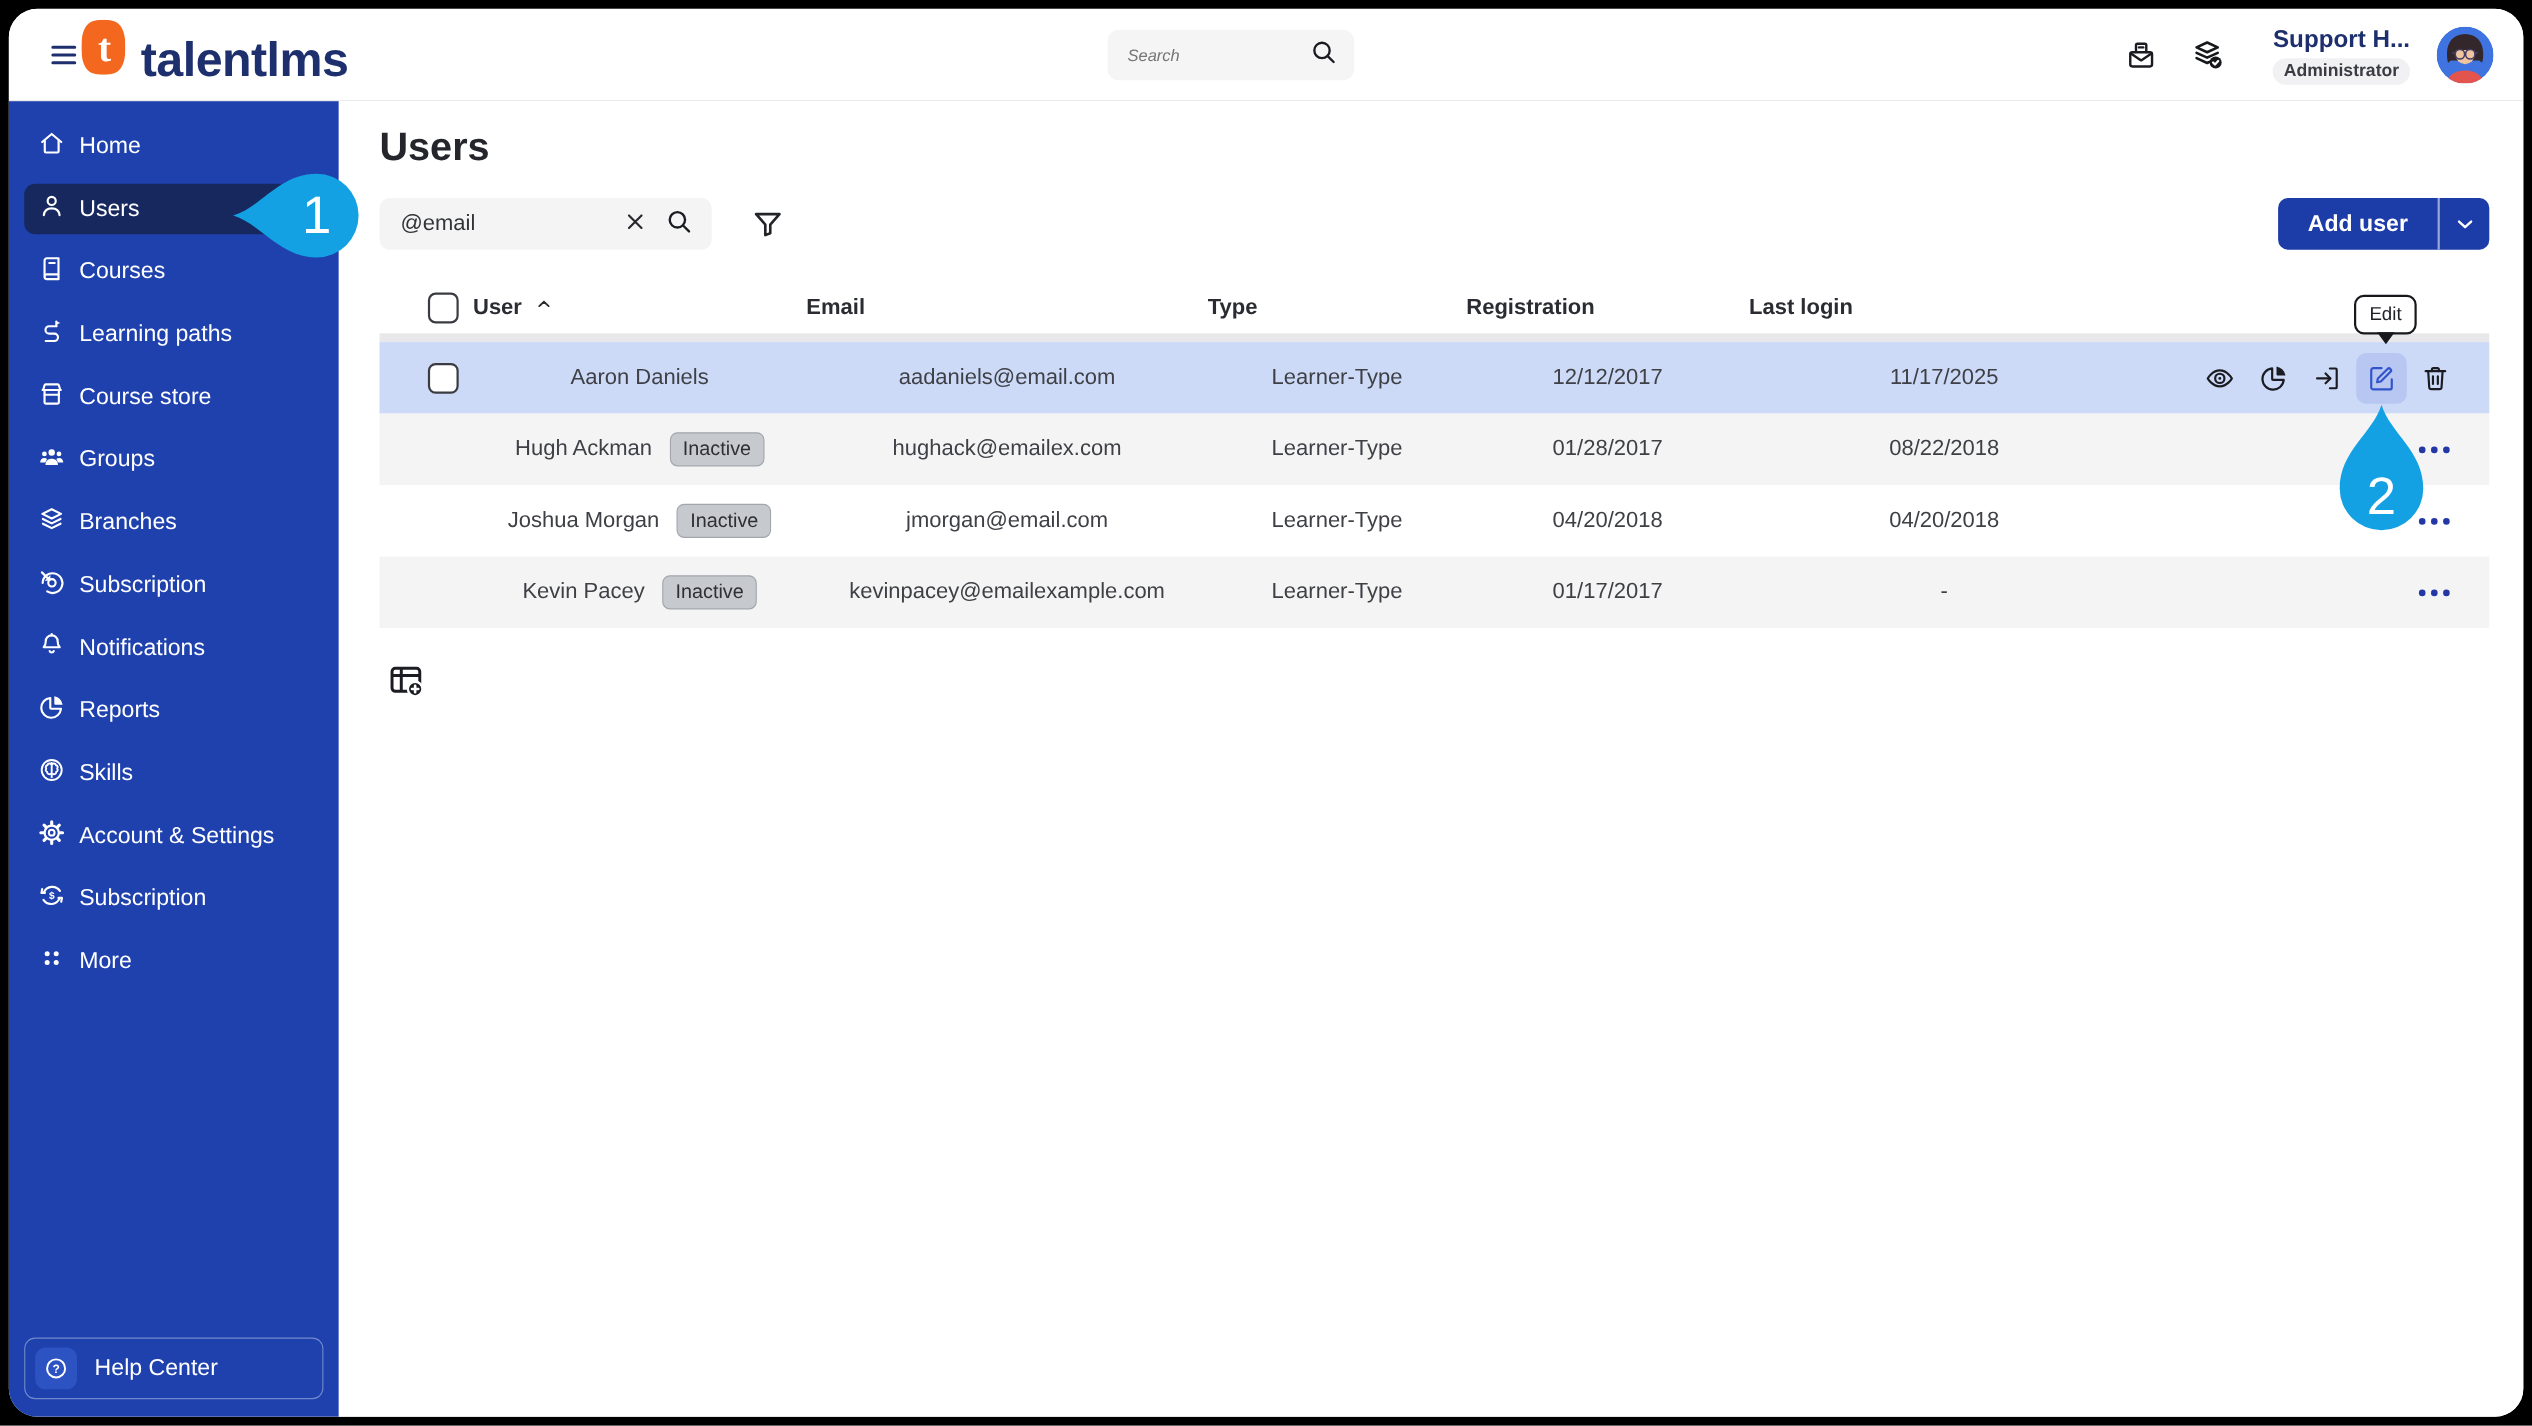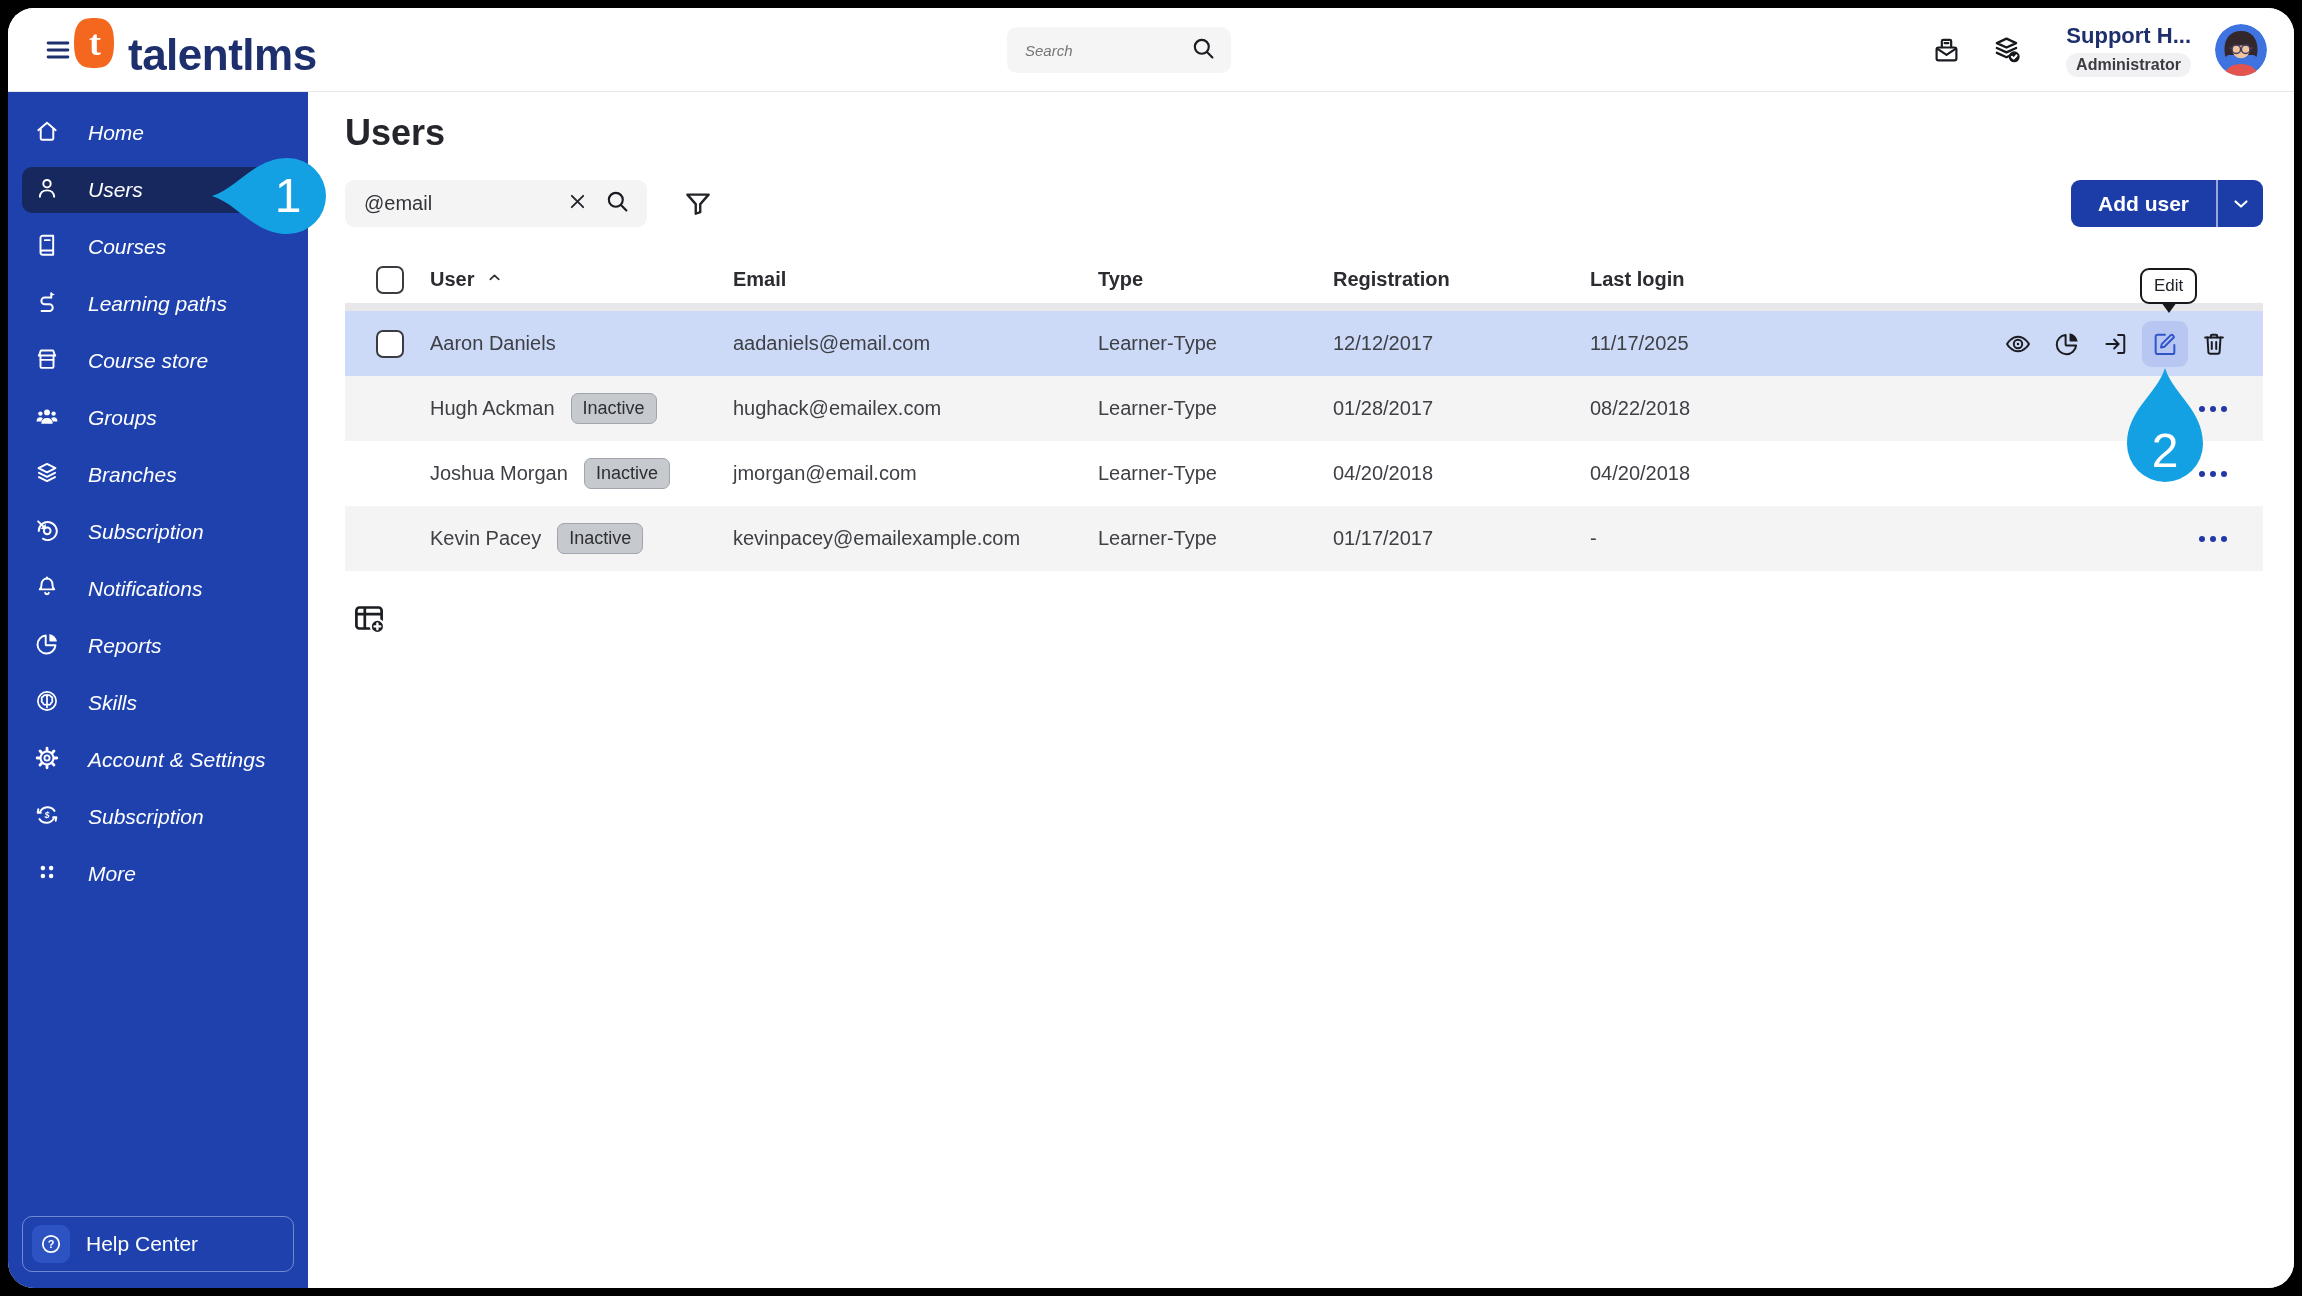--- a/index.html
+++ b/index.html
@@ -22,21 +22,21 @@
   .who-name { font-size:22px; font-weight:800; color:#1e2f6e; }
   .who-role { font-size:16px; font-weight:600; color:#3a3c42; background:#f1f1f3; border-radius:12px; padding:3px 10px; }
   .avatar { width:52px; height:52px; border-radius:50%; overflow:hidden; cursor:pointer; }
 
   
   .shell { display:flex; height:1196px; }
 
   
   .sidebar { position:relative; width:300px; background:#1e41ae; flex:none; }
   .nav { padding-top:18px; }
-  .nav-item { height:46px; margin:0 14px 11px 14px; border-radius:10px; display:flex; align-items:center; gap:28px; padding-left:12px; color:#fff; font-size:21px; font-weight:500; cursor:pointer;font-style:italic; }
+  .nav-item { height:46px; margin:0 14px 11px 14px; border-radius:10px; display:flex; align-items:center; gap:12px; padding-left:12px; color:#fff; font-size:21px; font-weight:500; cursor:pointer; }
   .nav-item.active { background:#17285f; }
   .nav-item svg { flex:none; }
   .help { position:absolute; left:14px; right:14px; bottom:16px; height:56px; border:1.5px solid rgba(255,255,255,.38); border-radius:10px; display:flex; align-items:center; gap:16px; padding-left:9px; color:#fff; font-size:21px; font-weight:500; cursor:pointer; }
   .help-box { width:38px; height:38px; border-radius:9px; background:#2d53c2; display:flex; align-items:center; justify-content:center; }
 
   
   .main { position:relative; flex:1; background:#fff; }
   .page-title { position:absolute; left:37px; top:20px; font-size:36px; font-weight:700; color:#24262c; }
   .filterbox { position:absolute; left:37px; top:88px; width:302px; height:47px; background:#f4f4f5; border-radius:9px; display:flex; align-items:center; gap:16px; padding:0 16px 0 19px; }
   .filterbox input { flex:1; min-width:0; border:none; outline:none; background:transparent; font-size:20px; color:#323439; font-family:"Liberation Sans",sans-serif; }
@@ -47,21 +47,21 @@
   .add-user-chev { width:45px; display:flex; align-items:center; justify-content:center; }
 
   
   .table { position:absolute; left:37px; top:164px; width:1918px; }
   .thead, .trow { display:grid; grid-template-columns:85px 303px 365px 235px 257px 355px 1fr; align-items:center; }
   .thead { height:47px; }
   .gapbar { height:8px; background:#e8e8ea; }
   .trow { height:65px; }
   .trow.hl { background:#ccdaf8; }
   .trow.g  { background:#f4f4f5; }
-  .cell { display:flex; align-items:center; font-size:20px; color:#3e4045; }
+  .cell { display:flex; align-items:center; font-size:20px; color:#3e4045;justify-content:center; }
   .hcell { font-size:20px; font-weight:700; color:#2a2c31; display:flex; align-items:center; gap:12px; cursor:pointer; }
   .c-check { padding-left:31px; }
   .cb { width:28px; height:28px; border:2.4px solid #3a3c42; border-radius:7px; background:#fff; cursor:pointer; }
   .badge { margin-left:16px; background:#c6c9ce; border:1.5px solid #a2a6ac; border-radius:7px; padding:4px 11px; font-size:18px; color:#2d2f33; }
   .badge:empty { display:none; }
   .c-actions { display:flex; align-items:center; justify-content:flex-end; gap:3px; padding-right:26px; height:100%; }
   .abtn { width:46px; height:46px; border-radius:9px; display:flex; align-items:center; justify-content:center; color:#1b1c21; cursor:pointer; }
   .abtn.active { background:#b7c7f2; color:#3254cb; }
   .dots { display:flex; gap:5px; padding-right:36px; cursor:pointer; }
   .dots i { width:6px; height:6px; border-radius:50%; background:#2438a5; }

